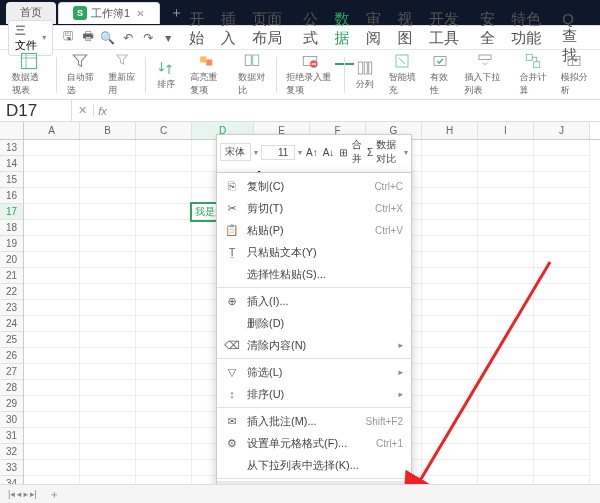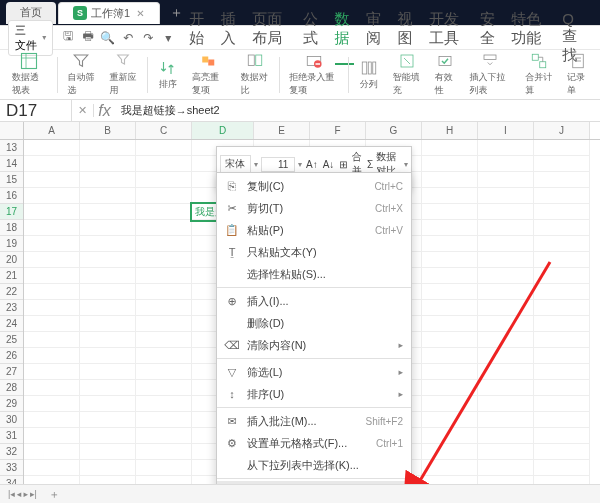--- a/index.html
+++ b/index.html
@@ -22,39 +22,39 @@
   
   .ribbon { height: 50px; border-bottom: 1px solid #ddd; display: flex; align-items: center; padding: 4px 8px; gap: 6px; }
   .ribbon-group { display: flex; flex-direction: column; align-items: center; padding: 0 4px; font-size: 9px; color: #666; gap: 1px; }
   .ribbon-group svg { width: 20px; height: 18px; }
   .ribbon-sep { width: 1px; height: 36px; background: #e0e0e0; }
   .ribbon-label { font-size: 9px; }
   
   .cellref-bar { height: 22px; border-bottom: 1px solid #ddd; display: flex; align-items: center; }
   .cellref { width: 72px; border-right: 1px solid #ddd; padding: 2px 6px; font-size: 17px; color: #333; }
   .fx-ctl { padding: 0 6px; color: #888; border-right: 1px solid #ddd; display: flex; gap: 4px; align-items: center; }
-  .fx-label { font-style: italic; font-size: 16px; color: #888; padding: 0 4px; }
+  .fx-label { font-style: italic; font-size: 11px; color: #888; padding: 0 4px; }
   .formula-input { flex: 1; padding: 2px 6px; font-size: 11px; color: #333; }
   
   .grid-area { position: relative; height: 362px; overflow: hidden; display: flex; }
   .rowhdrs { width: 24px; border-right: 1px solid #ccc; }
   .rowhdr { height: 16px; border-bottom: 1px solid #e0e0e0; text-align: center; font-size: 10px; color: #666; background: #f8f8f8; line-height: 16px; }
   .rowhdr.blank { height: 18px; border-bottom: 1px solid #ccc; }
   .gridmain { flex: 1; overflow: hidden; }
   .colhdrs { height: 18px; display: flex; border-bottom: 1px solid #ccc; }
   .colhdr { width: 56px; border-right: 1px solid #e0e0e0; text-align: center; font-size: 10px; color: #666; background: #f8f8f8; line-height: 18px; }
   .colhdr.wide { width: 62px; }
   .colhdr.active { background: #e8f5ee; color: #2ea561; }
   .rows { }
   .row { display: flex; height: 16px; }
   .cell { width: 56px; height: 16px; border-right: 1px solid #eee; border-bottom: 1px solid #eee; font-size: 10px; padding: 1px 3px; overflow: hidden; white-space: nowrap; }
   .cell.wide { width: 62px; }
   .cell.active { outline: 2px solid #2ea561; background: #fff; color: #2ea561; position: relative; z-index: 1; overflow: visible; }
   
-  .mini-toolbar { position: absolute; left: 216px; top: 24px; width: 196px; height: 44px; background: #fff; border: 1px solid #ccc; box-shadow: 0 2px 6px rgba(0,0,0,0.15); z-index: 5; padding: 3px; }
+  .mini-toolbar { position: absolute; left: 216px; top: 12px; width: 196px; height: 44px; background: #fff; border: 1px solid #ccc; box-shadow: 0 2px 6px rgba(0,0,0,0.15); z-index: 5; padding: 3px; }
   .mt-row1 { display: flex; align-items: center; gap: 3px; font-size: 10px; color: #444; }
   .mt-font { border: 1px solid #ddd; padding: 1px 4px; width: 44px; }
   .mt-size { border: 1px solid #ddd; padding: 1px 16px; width: 24px; }
   .mt-btn { width: 14px; height: 14px; display: flex; align-items: center; justify-content: center; border: 1px solid transparent; font-size: 10px; }
   .mt-row2 { display: flex; align-items: center; gap: 2px; margin-top: 3px; }
   .mt-row2 .mt-btn { font-weight: bold; }
   .mt-sum { font-size: 10px; margin-left: auto; }
   
   .context-menu { position: absolute; left: 216px; top: 50px; width: 196px; background: #fff; border: 1px solid #ccc; box-shadow: 0 3px 10px rgba(0,0,0,0.2); z-index: 6; padding: 2px 0; }
   .cm-item { height: 22px; display: flex; align-items: center; padding: 0 8px; font-size: 11px; color: #444; position: relative; }
@@ -201,35 +201,34 @@
   <div class="ribbon-group">
     <svg viewBox="0 0 24 24">
         <rect x="3" y="3" width="8" height="8" fill="none" stroke="#5b8"></rect>
         <rect x="13" y="13" width="8" height="8" fill="none" stroke="#5b8"></rect>
         <path d="M11 7h6v6" stroke="#888" fill="none"></path>
       </svg>
     <span class="ribbon-label">合并计算</span>
   </div>
   <div class="ribbon-group">
     <svg viewBox="0 0 24 24">
-        <rect x="5" y="3" width="14" height="18" fill="none" stroke="#888"></rect>
-        <line x1="8" y1="8" x2="16" y2="8" stroke="#888"></line>
-        <line x1="8" y1="12" x2="16" y2="12" stroke="#888"></line>
-      </svg>
-    <span class="ribbon-label">记录单</span>
+        <rect x="4" y="6" width="16" height="12" fill="none" stroke="#888"></rect>
+        <line x1="4" y1="10" x2="20" y2="10" stroke="#888"></line>
+        <line x1="10" y1="6" x2="10" y2="18" stroke="#888"></line>
+      </svg>
+    <span class="ribbon-label">模拟分析</span>
   </div>
 </div>
 
 <div class="cellref-bar">
   <div class="cellref">D17</div>
   <div class="fx-ctl">
     <span style="color:#999">✕</span>
   </div>
   <span class="fx-label">fx</span>
-  <div class="formula-input">我是超链接→sheet2</div>
 </div>
 
 <div class="grid-area">
   <div class="rowhdrs" id="rowhdrs">
       <div class="rowhdr blank"></div>
       <div class="rowhdr">13</div>
       <div class="rowhdr">14</div>
       <div class="rowhdr">15</div>
       <div class="rowhdr">16</div>
       <div class="rowhdr active" style="background: rgb(232, 245, 238); color: rgb(46, 165, 97);">17</div>

